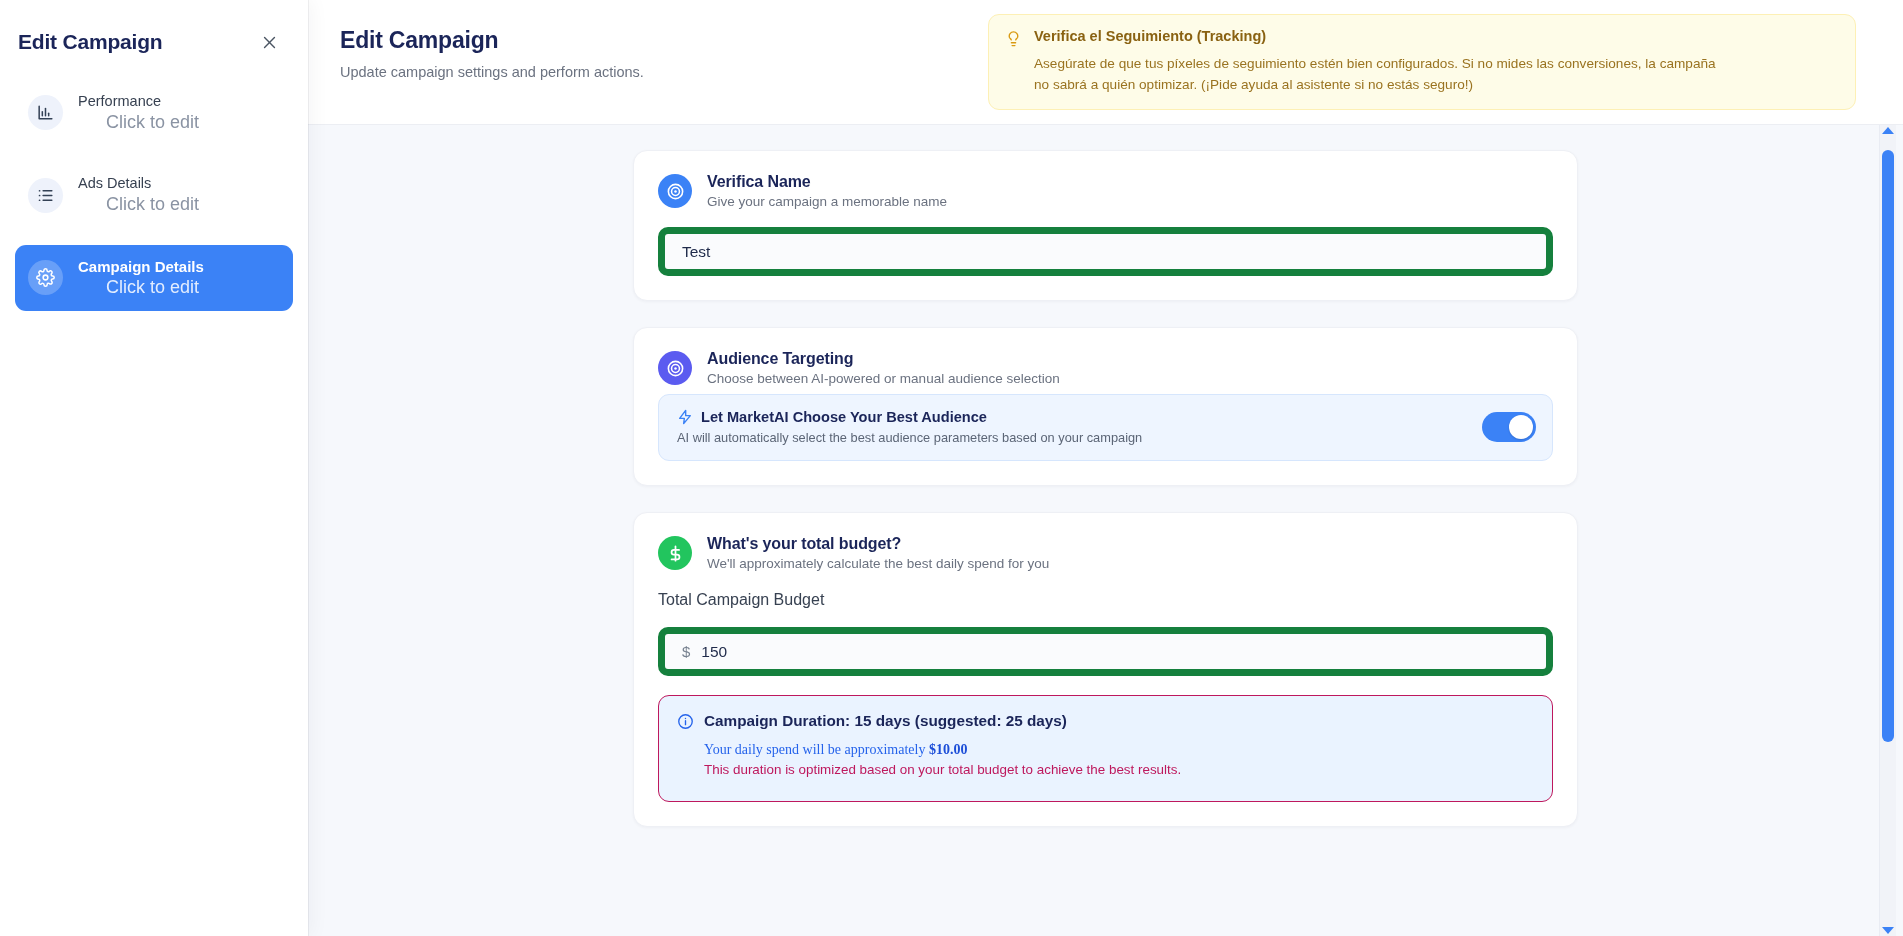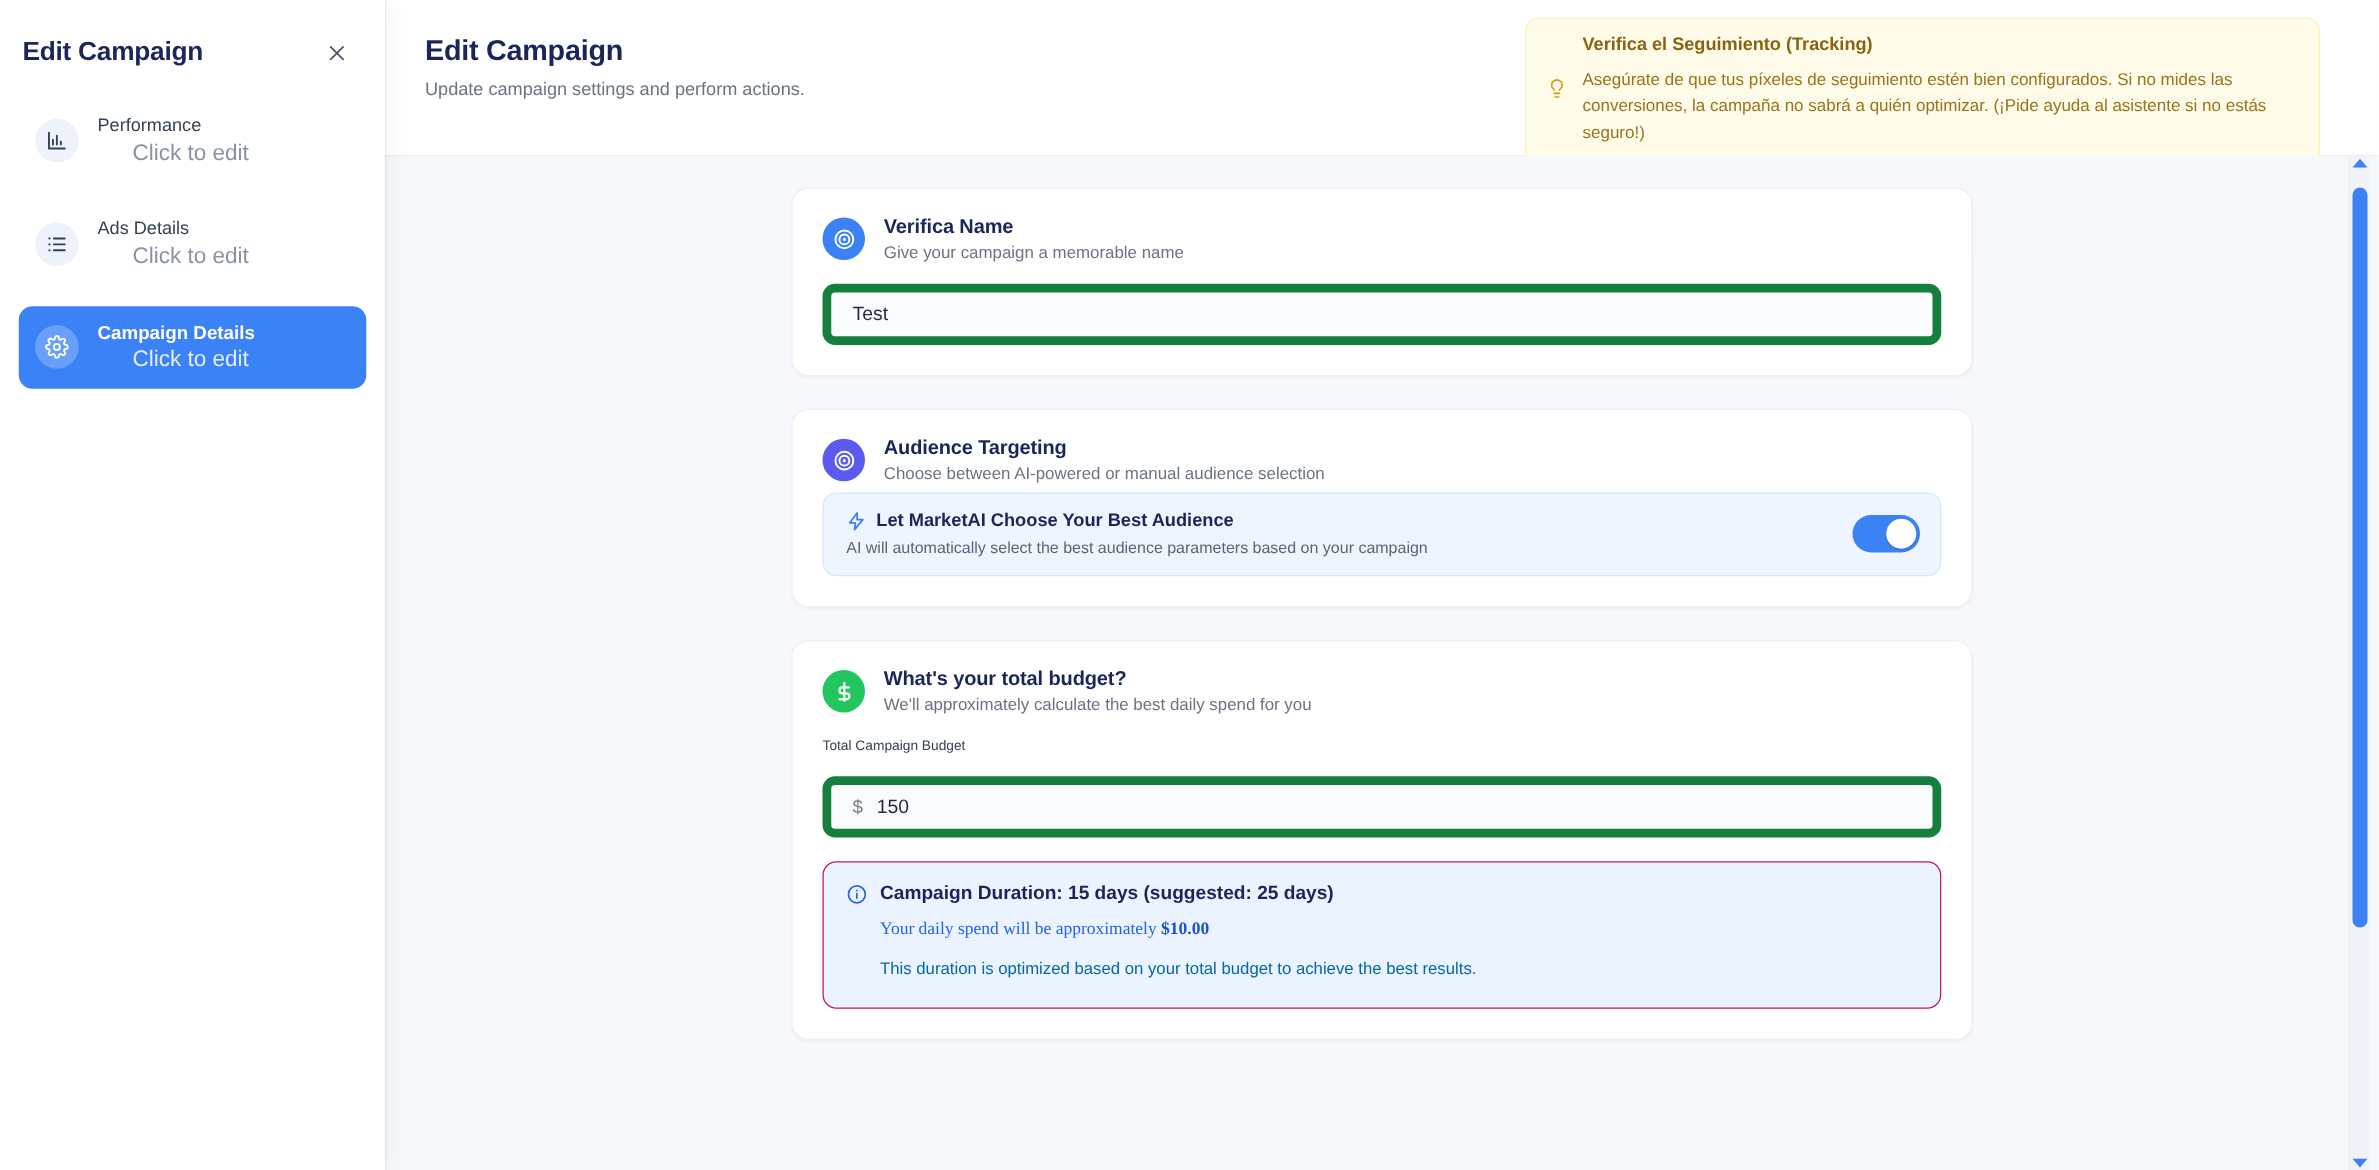--- a/index.html
+++ b/index.html
@@ -122,30 +122,30 @@
     color: #1b2559;
     letter-spacing: -0.2px;
   }
   .page-sub {
     margin-top: 10px;
     font-size: 14.5px;
     color: #6b7280;
   }
 
   .tip-banner {
-    width: 636px;
+    width: 868px;
     margin-top: -10px;
     margin-right: 15px;
     background: #fefce8;
     border: 1px solid #fdf0b5;
     border-radius: 11px;
     padding: 12px 18px 14px 16px;
     display: flex;
     gap: 11px;
-    align-items: center;
+    align-items: flex-start;
   }
   .tip-icon { color: #d99a11; flex: 0 0 18px; margin-top: 3px; }
   .tip-title {
     font-size: 14.5px;
     font-weight: bold;
     color: #8a6212;
     line-height: 1.3;
   }
   .tip-body {
     margin-top: 7px;
@@ -213,21 +213,21 @@
     background: #fafbfd;
     display: flex;
     align-items: center;
     padding: 0 17px;
     font-size: 15.5px;
     color: #1f2a4a;
     cursor: text;
   }
   .field-label {
     margin-top: 20px;
-    font-size: 11px;
+    font-size: 16px;
     color: #374151;
     display: block;
   }
   .field-box.with-prefix { gap: 11px; }
   .prefix { color: #76808f; font-size: 15px; }
 
   .ai-box {
     margin-top: 8px;
     background: #eef5ff;
     border: 1px solid #d6e6fd;
@@ -287,24 +287,24 @@
   }
   .info-line1 {
     margin-top: 12px;
     margin-left: 27px;
     font-size: 14px;
     color: #2563eb;
     font-family: Liberation Serif, serif;
   }
   .info-line1 b { color: #1d4ed8; font-weight: bold; }
   .info-line2 {
-    margin-top: 15px;
+    margin-top: 4px;
     margin-left: 27px;
     font-size: 13.4px;
-    color: #0369a1;
+    color: #be185d;
   }
 
   
   .scrollbar {
     position: absolute;
     top: 0;
     right: 7px;
     width: 17px;
     height: 100%;
     background: #f1f3f8;

